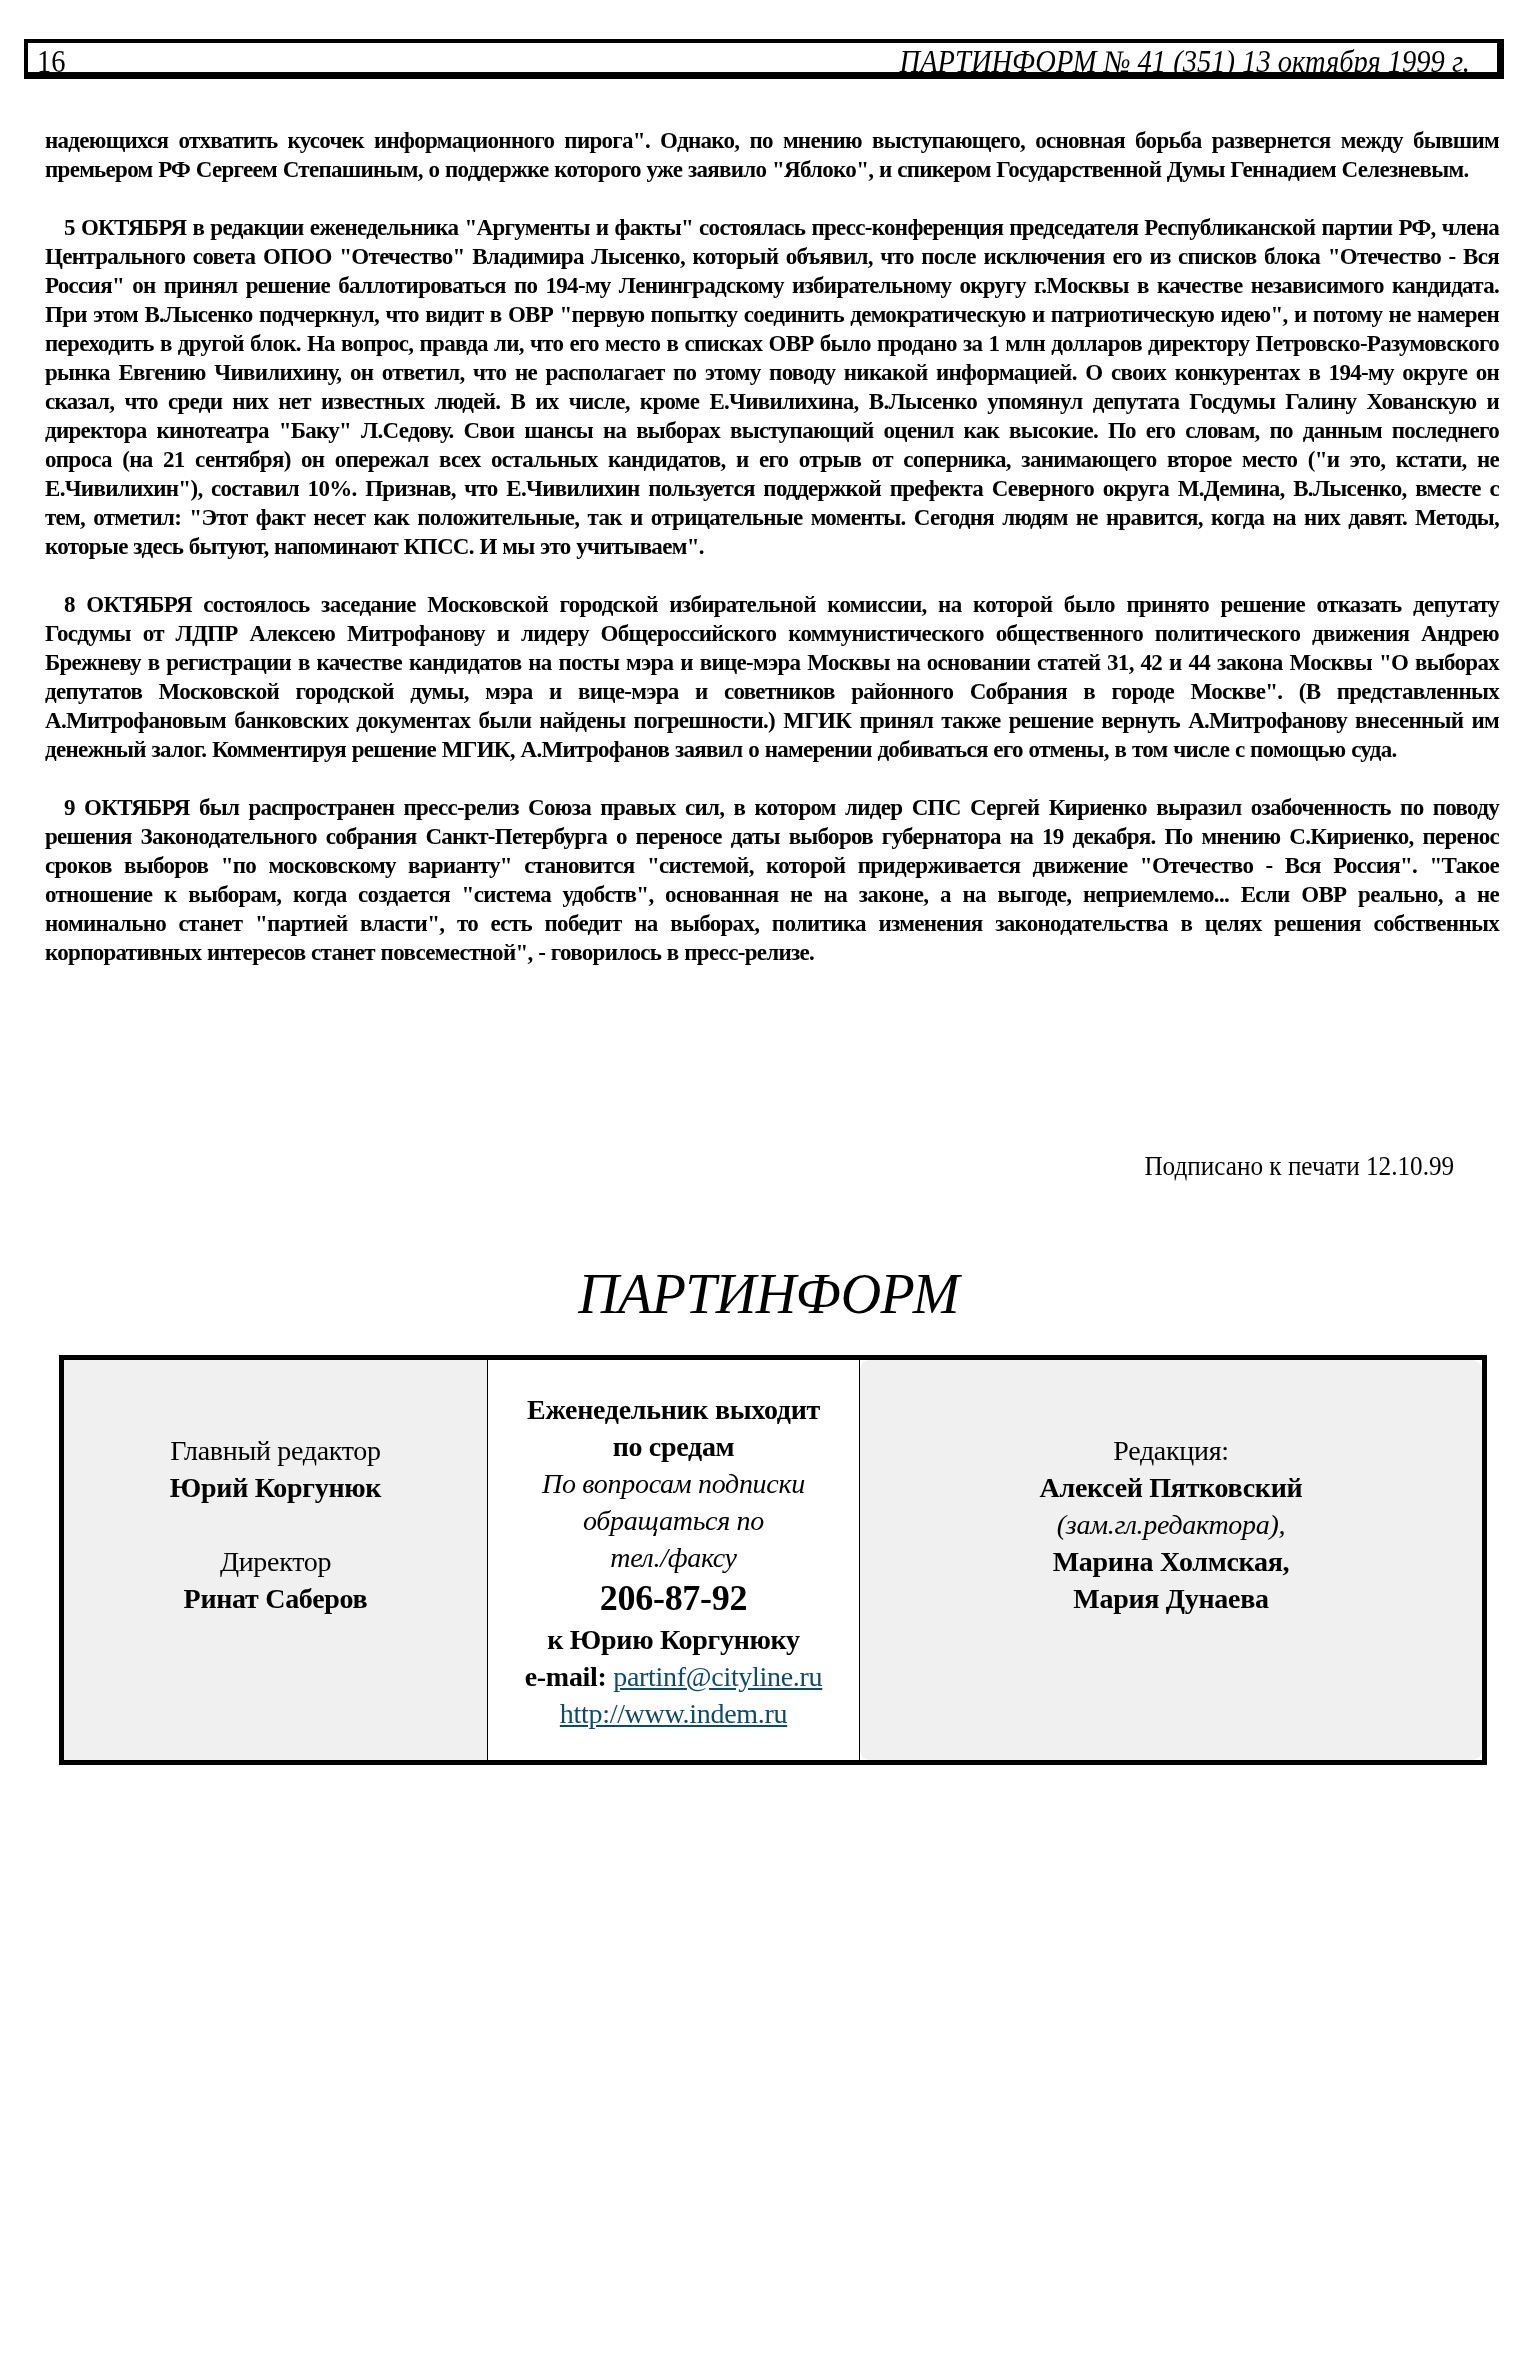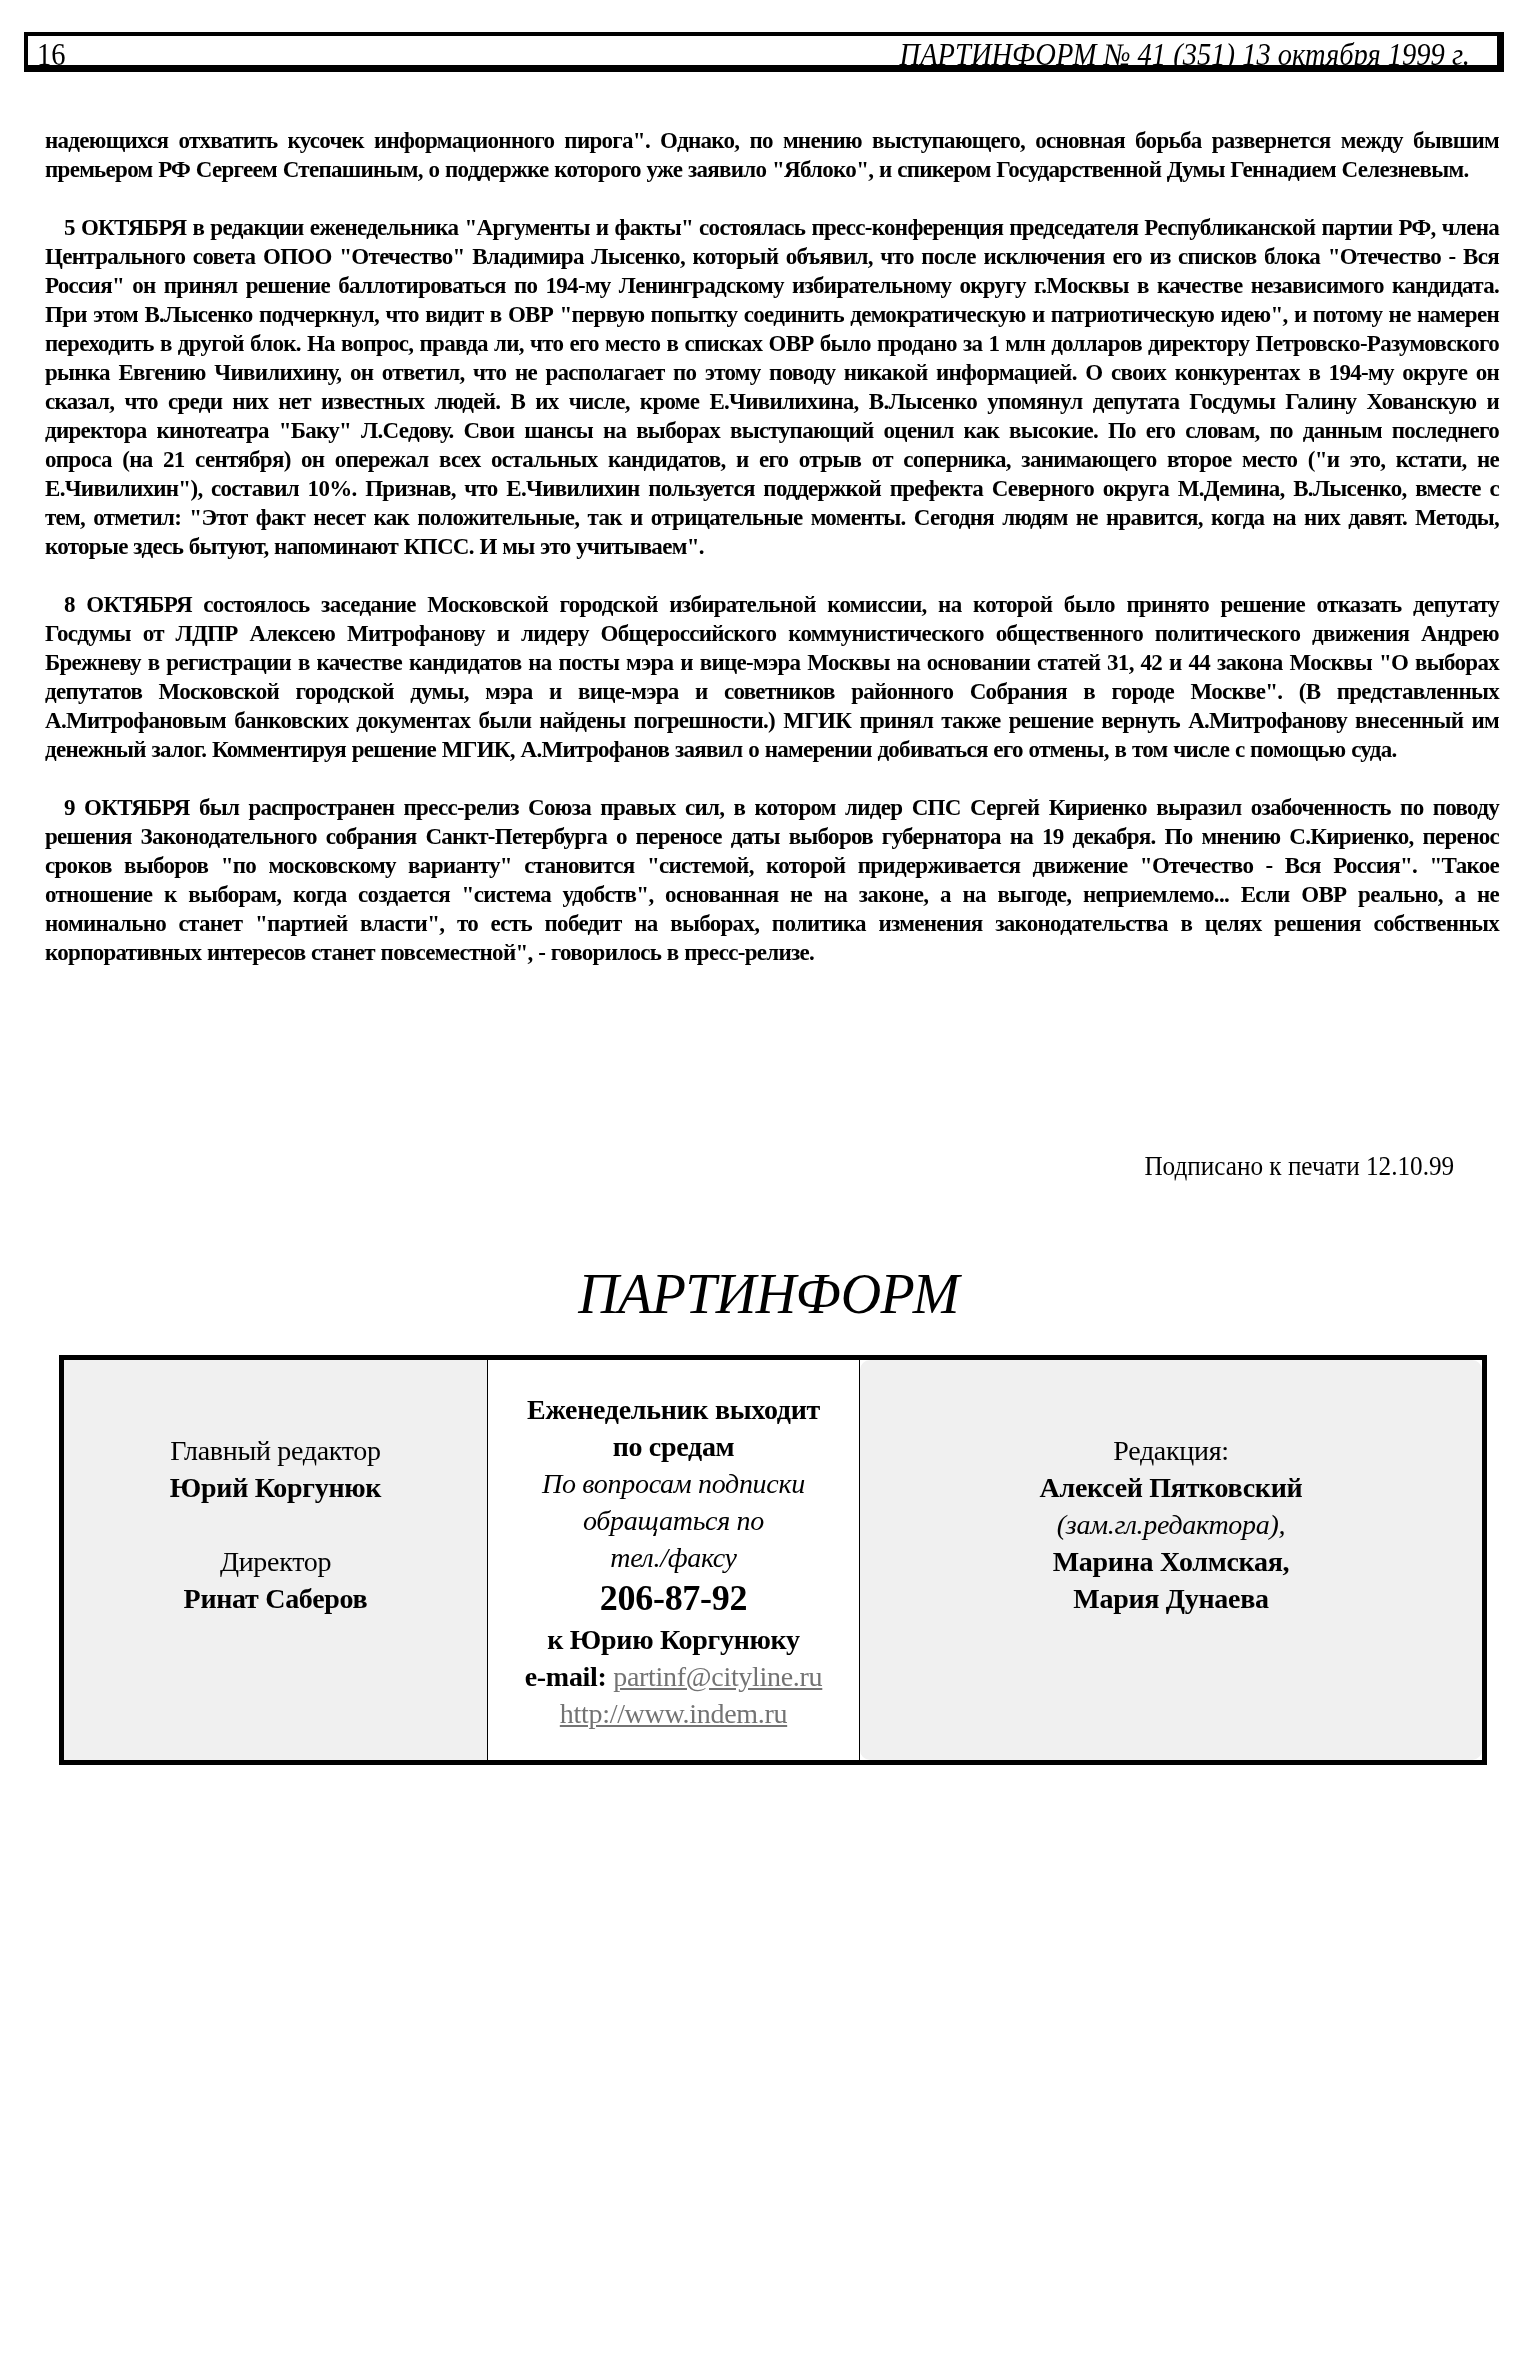--- a/index.html
+++ b/index.html
@@ -1,21 +1,21 @@
 <!DOCTYPE html>
 <html style="font-size:10.2px"><head>
 <meta charset="utf-8">
 <style>
   html, body { margin: 0; padding: 0; background: #ffffff; }
   body {
     width: 1537px; height: 2377px; position: relative; overflow: hidden;
     font-family: "Liberation Serif", serif; color: #000;
   }
   .header {
-    position: absolute; left: 24px; top: 32px; width: 1480px; height: 40px;
+    position: absolute; left: 24px; top: 39px; width: 1480px; height: 40px;
     border: 4.5px solid #000; border-right-width: 7px; border-bottom-width: 7px;
     box-sizing: border-box; background: #fff;
   }
   .header .page-num {
     position: absolute; left: 9px; top: 1.3px; font-size: 31px; line-height: 35px;
     transform: scaleX(0.92); transform-origin: left center;
   }
   .header .masthead {
     position: absolute; right: 27px; top: 1.3px; font-size: 31px; line-height: 35px;
     font-style: italic; transform: scaleX(0.92); transform-origin: right center;
@@ -43,21 +43,21 @@
     box-sizing: border-box; text-align: center; font-size: 28px; line-height: 37px;
     padding-top: 69px; letter-spacing: -0.3px;
   }
   .imprint .col.left { width: 424px; background: #f0f0f0; border-right: 1.9px solid #000; padding-top: 72px; }
   .imprint .col.mid { width: 372px; background: #ffffff; border-right: 1.9px solid #000; padding-top: 31px; line-height: 37px; }
   .imprint .col.right { flex: 1; background: #f0f0f0; padding-top: 72px; border-radius: 10px; }
   .b { font-weight: bold; }
   .i { font-style: italic; }
   .spacer { height: 37px; }
   .phone { font-size: 36px; font-weight: bold; line-height: 45px; }
-  .link { text-decoration: underline; color: #737373; }
+  .link { text-decoration: underline; color: #0c4a6e; }
 </style>
 </head>
 <body>
 
 <div class="header">
   <span class="page-num">16</span>
   <span class="masthead">ПАРТИНФОРМ № 41 (351) 13 октября 1999 г.</span>
 </div>
 
 <div class="article">

